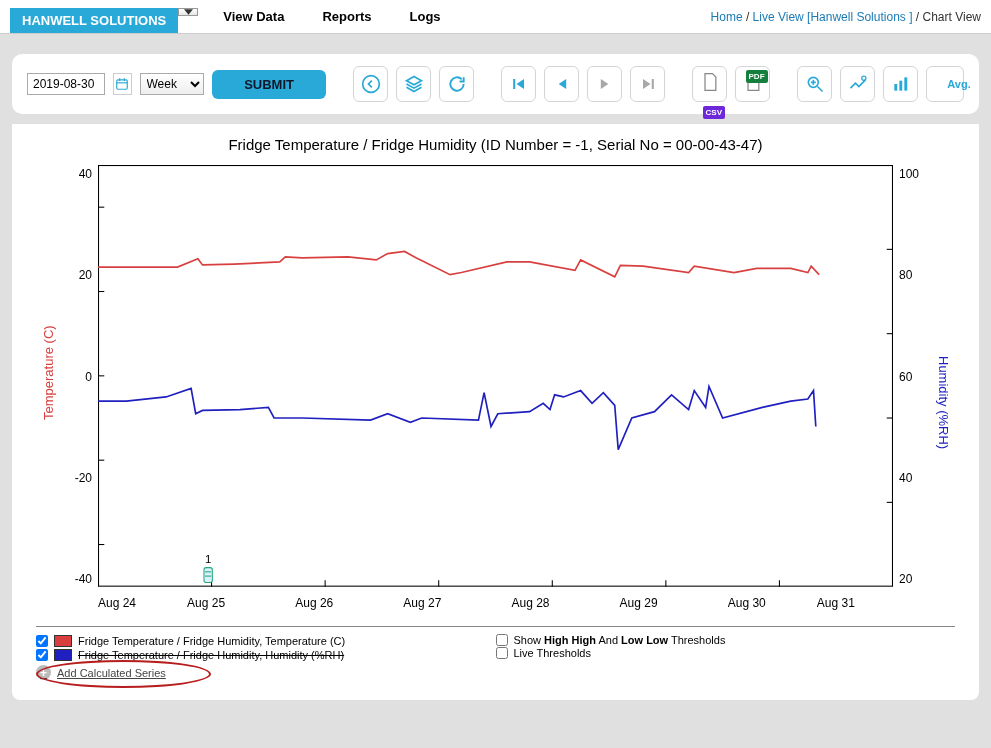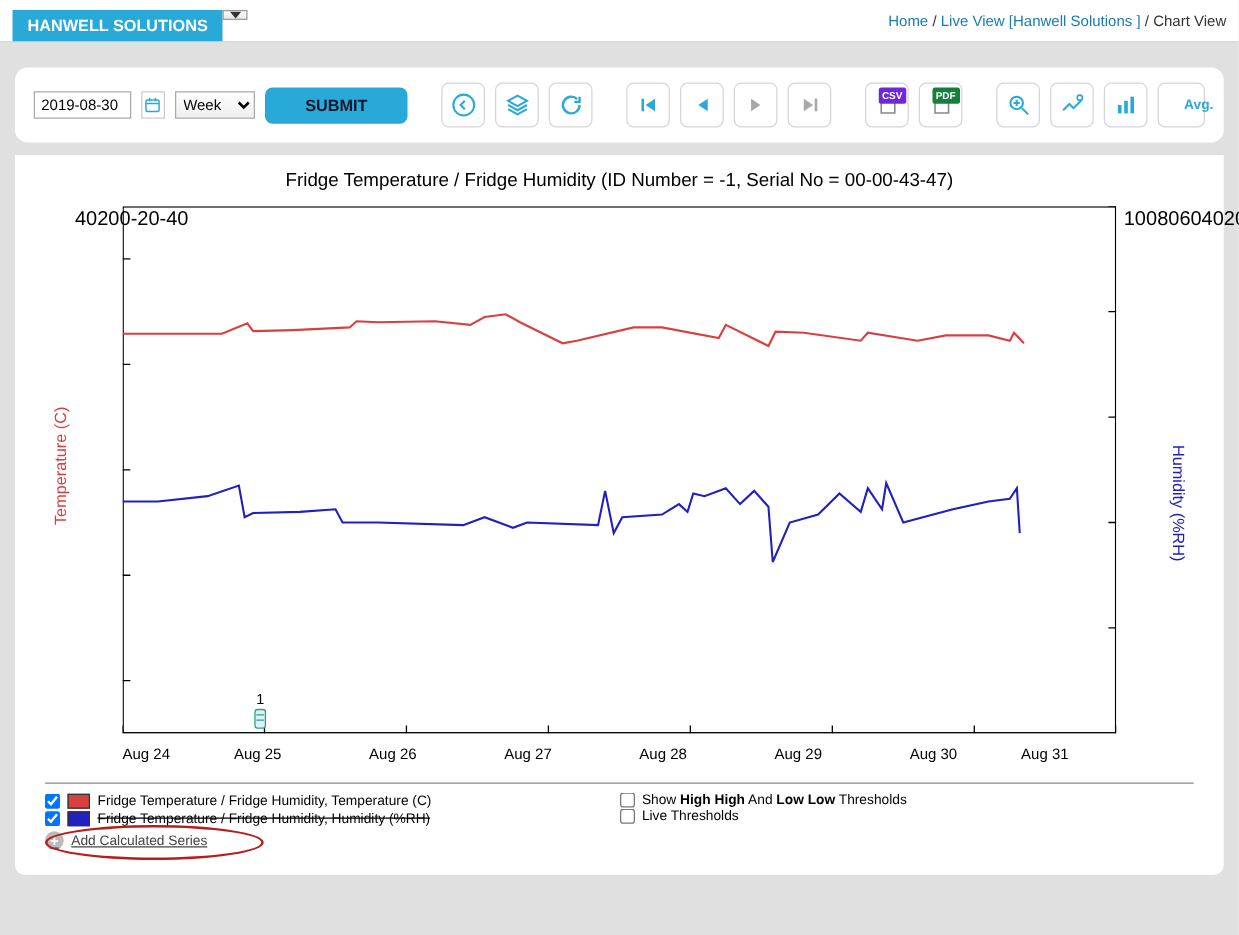--- a/index.html
+++ b/index.html
@@ -111,21 +111,21 @@
 }
 .icon-btn svg { width: 20px; height: 20px; }
 .icon-gap { width: 12px; }
 .icon-btn.grey { color: #a8a8a8; }
 .pdf-badge{
   display:inline-block;background:#15803d;color:#fff;font-size:8px;
   font-weight:bold;padding:2px 3px;border-radius:2px;
 }
 .csv-badge{
   display:inline-block;background:#6d28d9;color:#fff;font-size:8px;
-  font-weight:bold;padding:2px 3px;border-radius:2px;
+  font-weight:bold;padding:2px 3px;border-radius:2px;margin-top:36px;
 }
 .avg-text{font-size:11px;font-weight:bold;color:#29a9d8;margin-left:28px;}
 
 
 .chart-card {
   background: #fff;
   margin: 0 12px 12px 12px;
   border-radius: 0 0 8px 8px;
   padding: 12px 24px 20px 24px;
 }
@@ -158,22 +158,23 @@
   font-size: 13px;
   display: flex;
   align-items: center;
   justify-content: center;
   width: 24px;
   padding-top: 30px;
 }
 .axis-left, .axis-right {
   width: 38px;
   display: flex;
+  flex-direction: column;
   justify-content: space-between;
-  font-size: 16px;
+  font-size: 12px;
   text-align: right;
   padding: 2px 6px 24px 0;
 }
 .axis-right { text-align: left; padding: 2px 0 24px 6px; }
 .plot {
   flex: 1;
   position: relative;
 }
 .plot svg { width: 100%; height: 100%; }
 
@@ -247,20 +248,25 @@
 <body>
 
 <div class="header-bar">
   <div class="brand-dropdown">
     <div class="brand">HANWELL SOLUTIONS</div>
     <div class="brand-caret">
       <svg viewBox="0 0 10 6">
           <path d="M0 0 L5 6 L10 0 Z" fill="#333"></path>
         </svg>
     </div>
+  </div>
+  <div class="nav-tabs">
+    <div>View Data</div>
+    <div>Reports</div>
+    <div>Logs</div>
   </div>
   <div class="breadcrumbs">
     <a>Home</a>
     <span>/</span>
     <a>Live View [Hanwell Solutions ]</a>
     <span>/</span>
     <span>Chart View</span>
   </div>
 </div>
 

